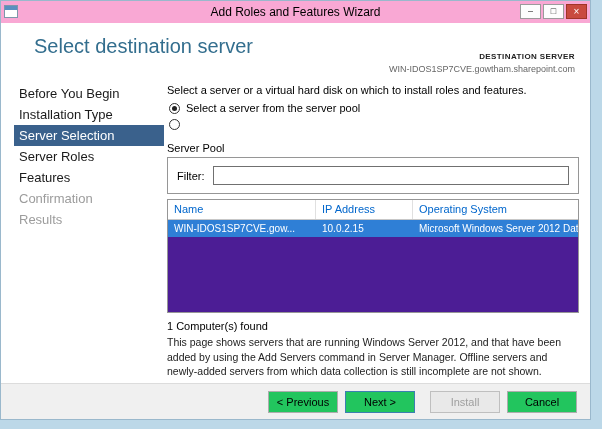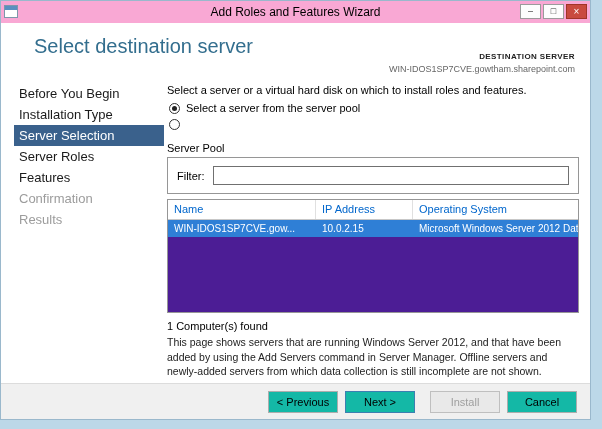--- a/index.html
+++ b/index.html
@@ -80,21 +80,21 @@
   .count { position:absolute; top:241px; left:0; }
   .desc { position:absolute; top:256px; left:0; right:0; font-size:10.5px; line-height:1.4; color:#222; }
   
   .footer {
     position:absolute; left:0; right:0; bottom:0; height:36px; background:#f0f0f0;
     border-top:1px solid #dcdcdc; display:flex; align-items:center;
     justify-content:flex-end; gap:7px; padding-right:13px;
   }
   .btn {
     width:70px; height:22px; font-size:11px; font-family:"Liberation Sans", sans-serif;
-    background:#14b8a6; border:1px solid #adadad; color:#000; cursor:default;
+    background:#22c55e; border:1px solid #adadad; color:#000; cursor:default;
   }
   .btn.default { border:1px solid #3c7fb1; }
   .btn:disabled { color:#9f9f9f; background:#e9e9e9; border-color:#bfbfbf; }
   .btn.install { margin-left:8px; }
 </style>
 </head>
 <body>
 
 <div class="dialog">
 

